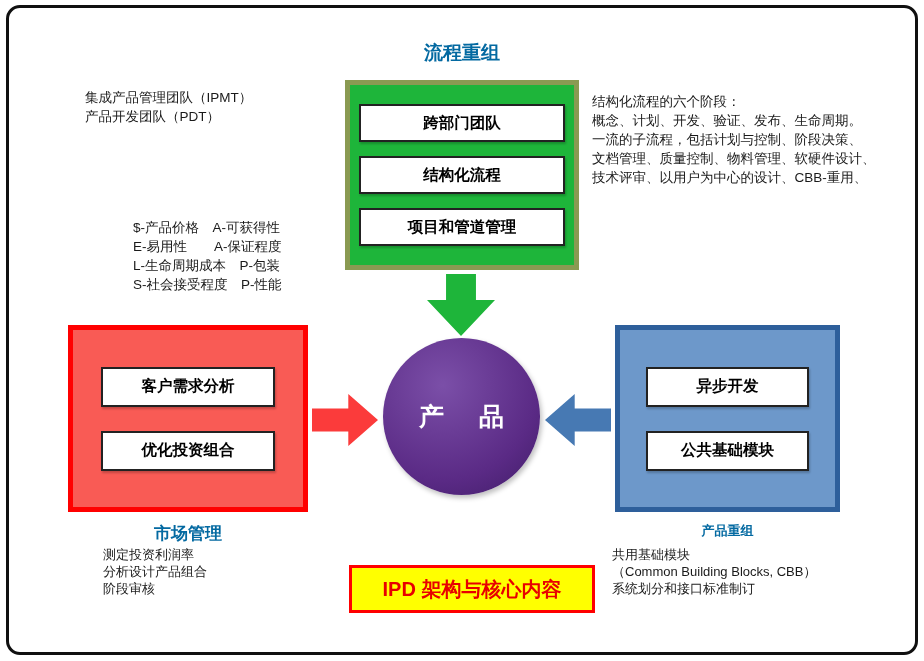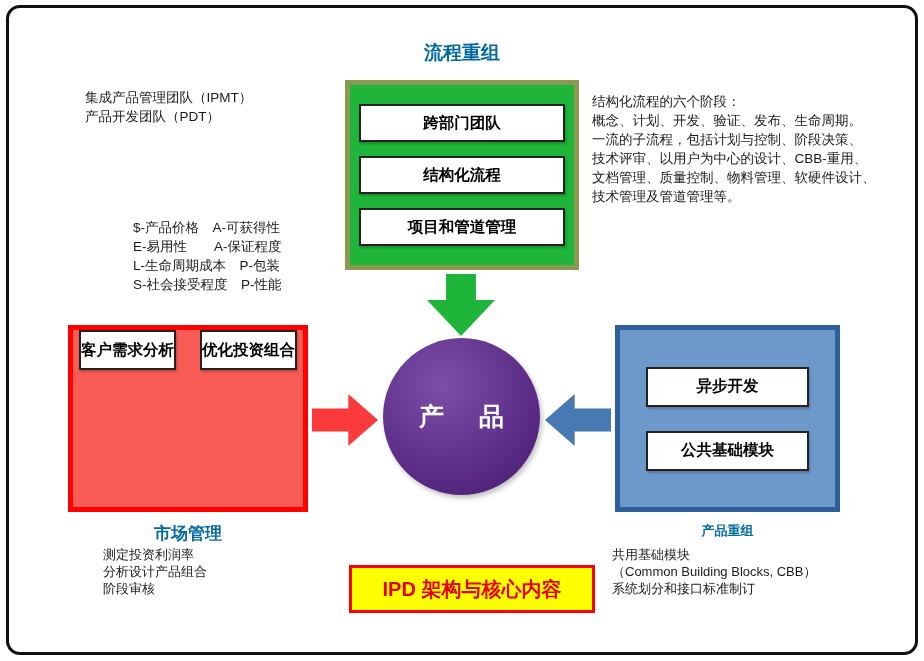--- a/index.html
+++ b/index.html
@@ -25,21 +25,21 @@
     background:#ffffff;border:2px solid #222;height:38px;box-sizing:border-box;
     display:flex;align-items:center;justify-content:center;
     font-weight:bold;font-size:15.5px;color:#000;box-shadow:1px 2px 2px rgba(0,0,0,.22);
     white-space:nowrap;
   }
 
   
   .red-box{
     position:absolute;left:68px;top:325px;width:240px;height:187px;box-sizing:border-box;
     background:var(--red_fill,#f95b55);border:5px solid var(--red_border,#ff0000);
-    display:flex;flex-direction:row;justify-content:center;gap:24px;padding:0 28px;
+    display:flex;flex-direction:column;justify-content:center;gap:24px;padding:0 28px;
   }
   .red-box .white-item{height:40px;}
 
   
   .blue-box{
     position:absolute;left:615px;top:325px;width:225px;height:187px;box-sizing:border-box;
     background:var(--blue_fill,#6d98ca);border:5px solid var(--blue_border,#2e5f9b);
     display:flex;flex-direction:column;justify-content:center;gap:24px;padding:0 26px;
   }
   .blue-box .white-item{height:40px;}
@@ -95,23 +95,22 @@
     <div>$-产品价格　A-可获得性</div>
     <div>E-易用性　　A-保证程度</div>
     <div>L-生命周期成本　P-包装</div>
     <div>S-社会接受程度　P-性能</div>
   </div>
 
   <div class="note" style="left:592px;top:92px;">
     <div>结构化流程的六个阶段：</div>
     <div>概念、计划、开发、验证、发布、生命周期。</div>
     <div>一流的子流程，包括计划与控制、阶段决策、</div>
+    <div>文档管理、质量控制、物料管理、软硬件设计、</div>
     <div>技术评审、以用户为中心的设计、CBB-重用、</div>
-    <div>文档管理、质量控制、物料管理、软硬件设计、</div>
-    <div>技术管理及管道管理等。</div>
   </div>
 
   <div class="green-box">
     <div class="white-item">跨部门团队</div>
     <div class="white-item">结构化流程</div>
     <div class="white-item">项目和管道管理</div>
   </div>
 
   <div class="arrow-down"></div>
   <div class="arrow-right"></div>

